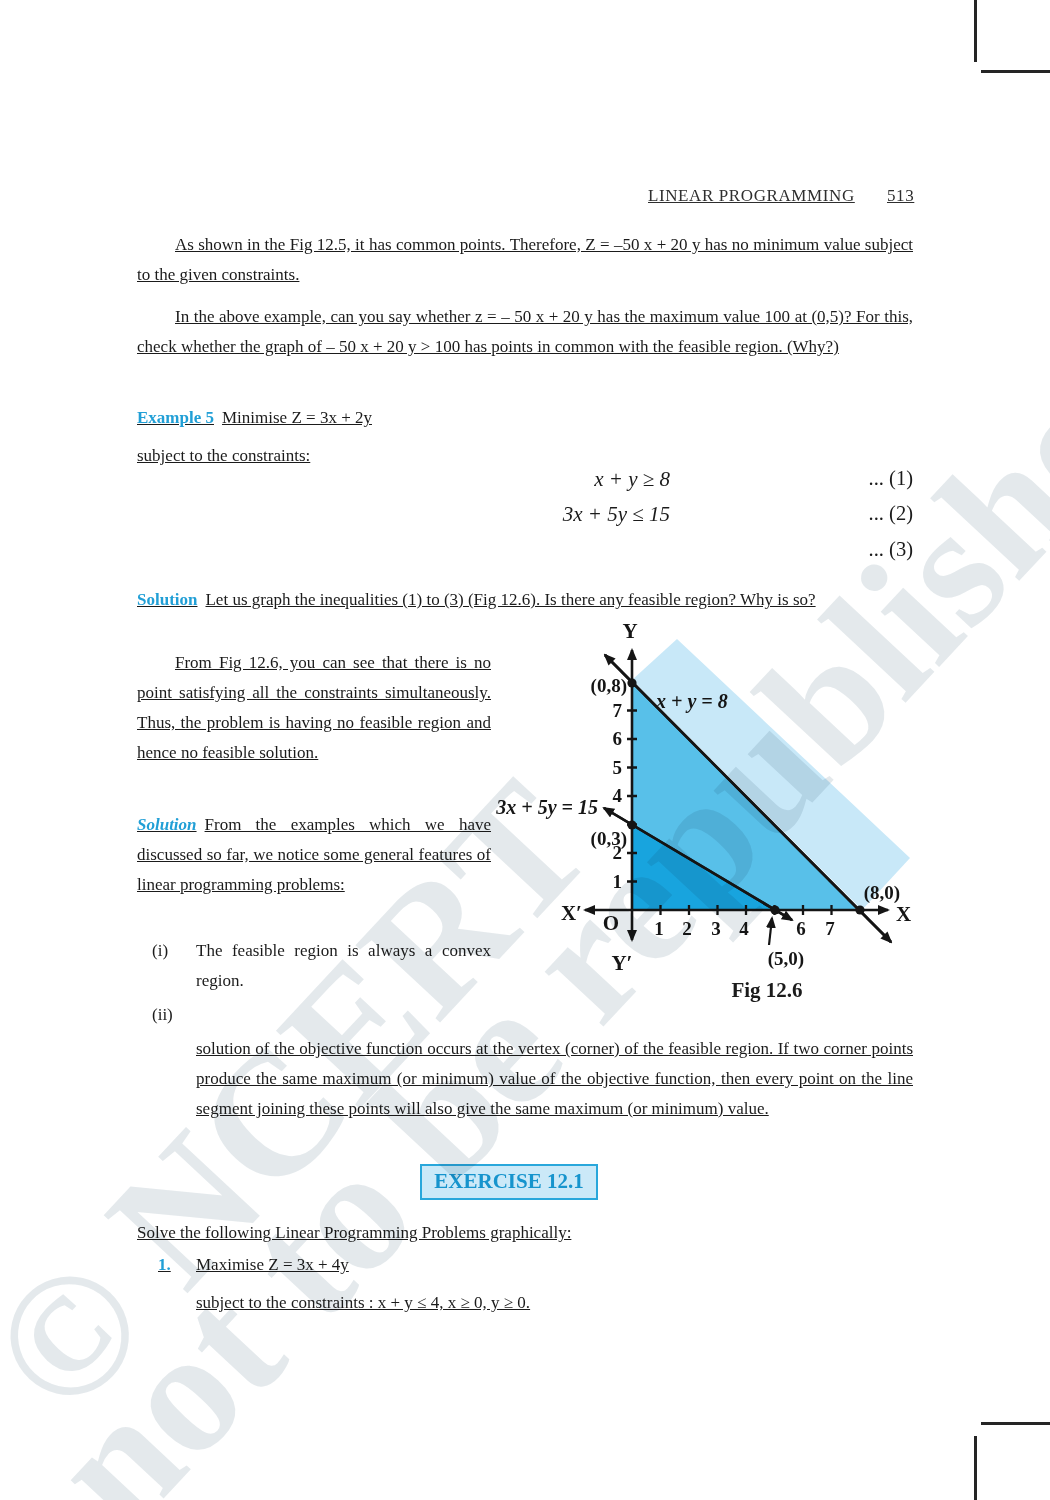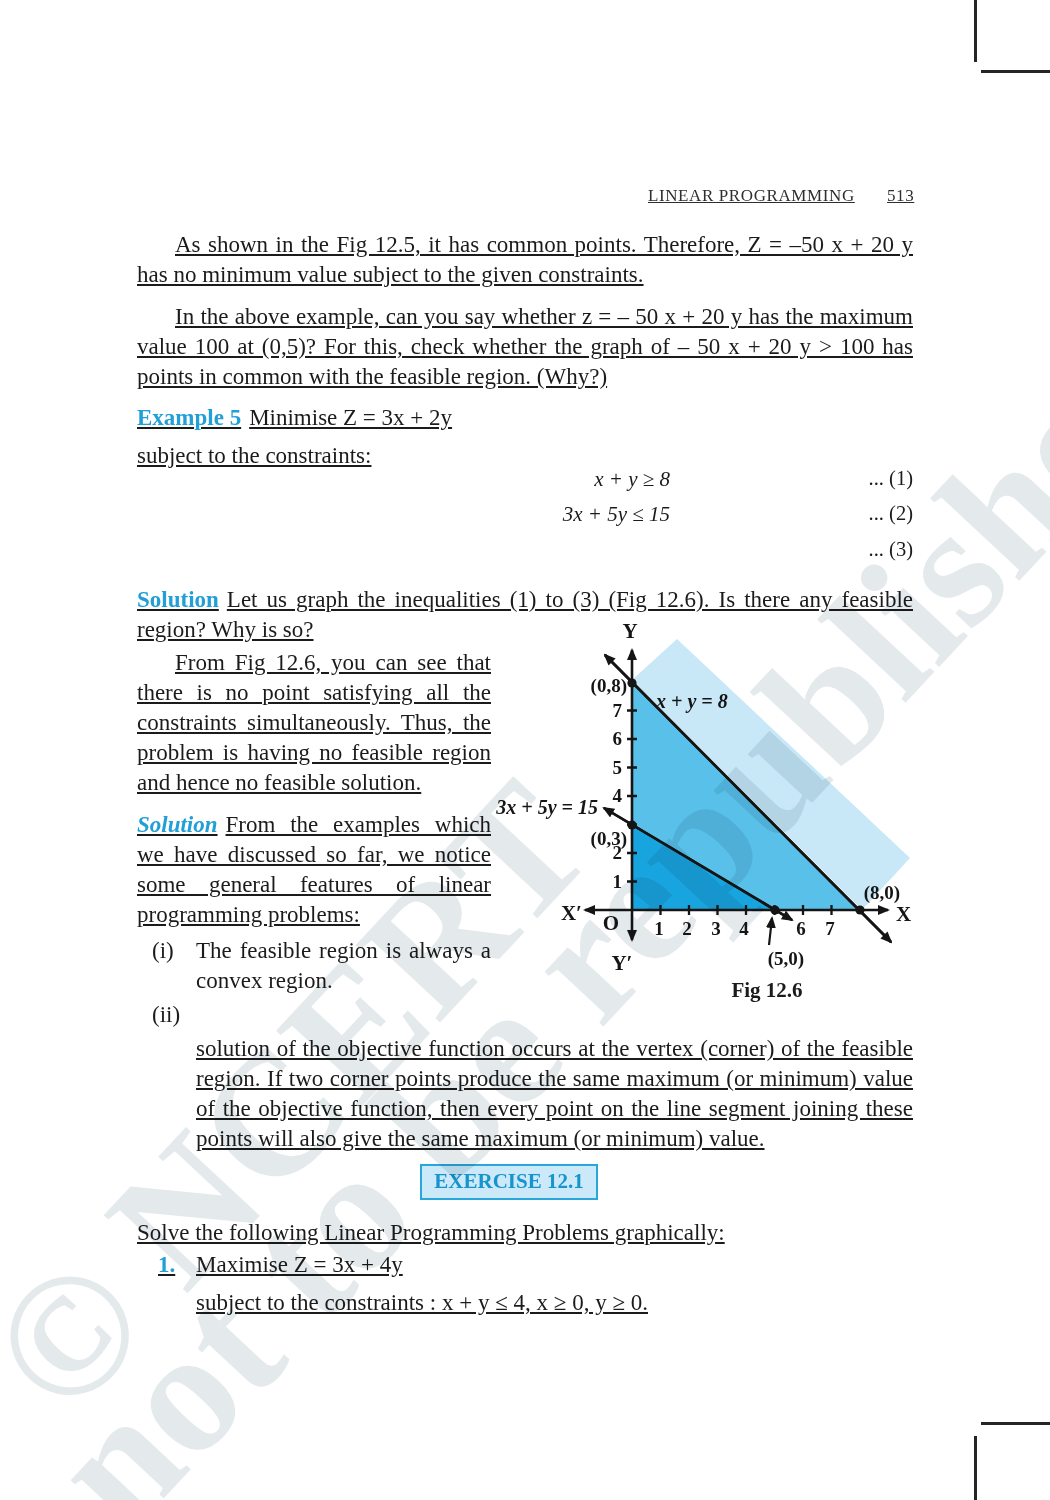--- a/index.html
+++ b/index.html
@@ -5,21 +5,21 @@
   html,body{margin:0;padding:0;background:#ffffff;}
   .page{
     position:relative;
     width:1050px;height:1500px;
     background:#ffffff;
     overflow:hidden;
     font-family:"Liberation Serif", serif;
     color:#1b1b1b;
   }
   .abs{position:absolute;text-decoration:underline;}
-  .t{font-size:23px;line-height:30px;color:#1b1b1b;}
+  .t{font-size:17px;line-height:30px;color:#1b1b1b;}
   .justify{text-align:justify;}
   .ind{text-indent:38px;}
   .blue-b{color:#219fd6;font-weight:bold;margin-top:12px;}
   .blue-bi{color:#219fd6;font-weight:bold;font-style:italic;}
   .lbl{margin-right:8px;}
   .header-title{font-size:17px;letter-spacing:0.6px;color:#2e2e2e;}
   .eq-row{position:absolute;left:137px;width:776px;height:30px;}
   .eq-expr{position:absolute;left:133px;width:400px;text-align:right;font-size:21px;font-style:italic;}
   .eq-tag{position:absolute;right:0;font-size:20.5px;}
   .li-row{position:absolute;left:137px;width:354px;display:flex;}

